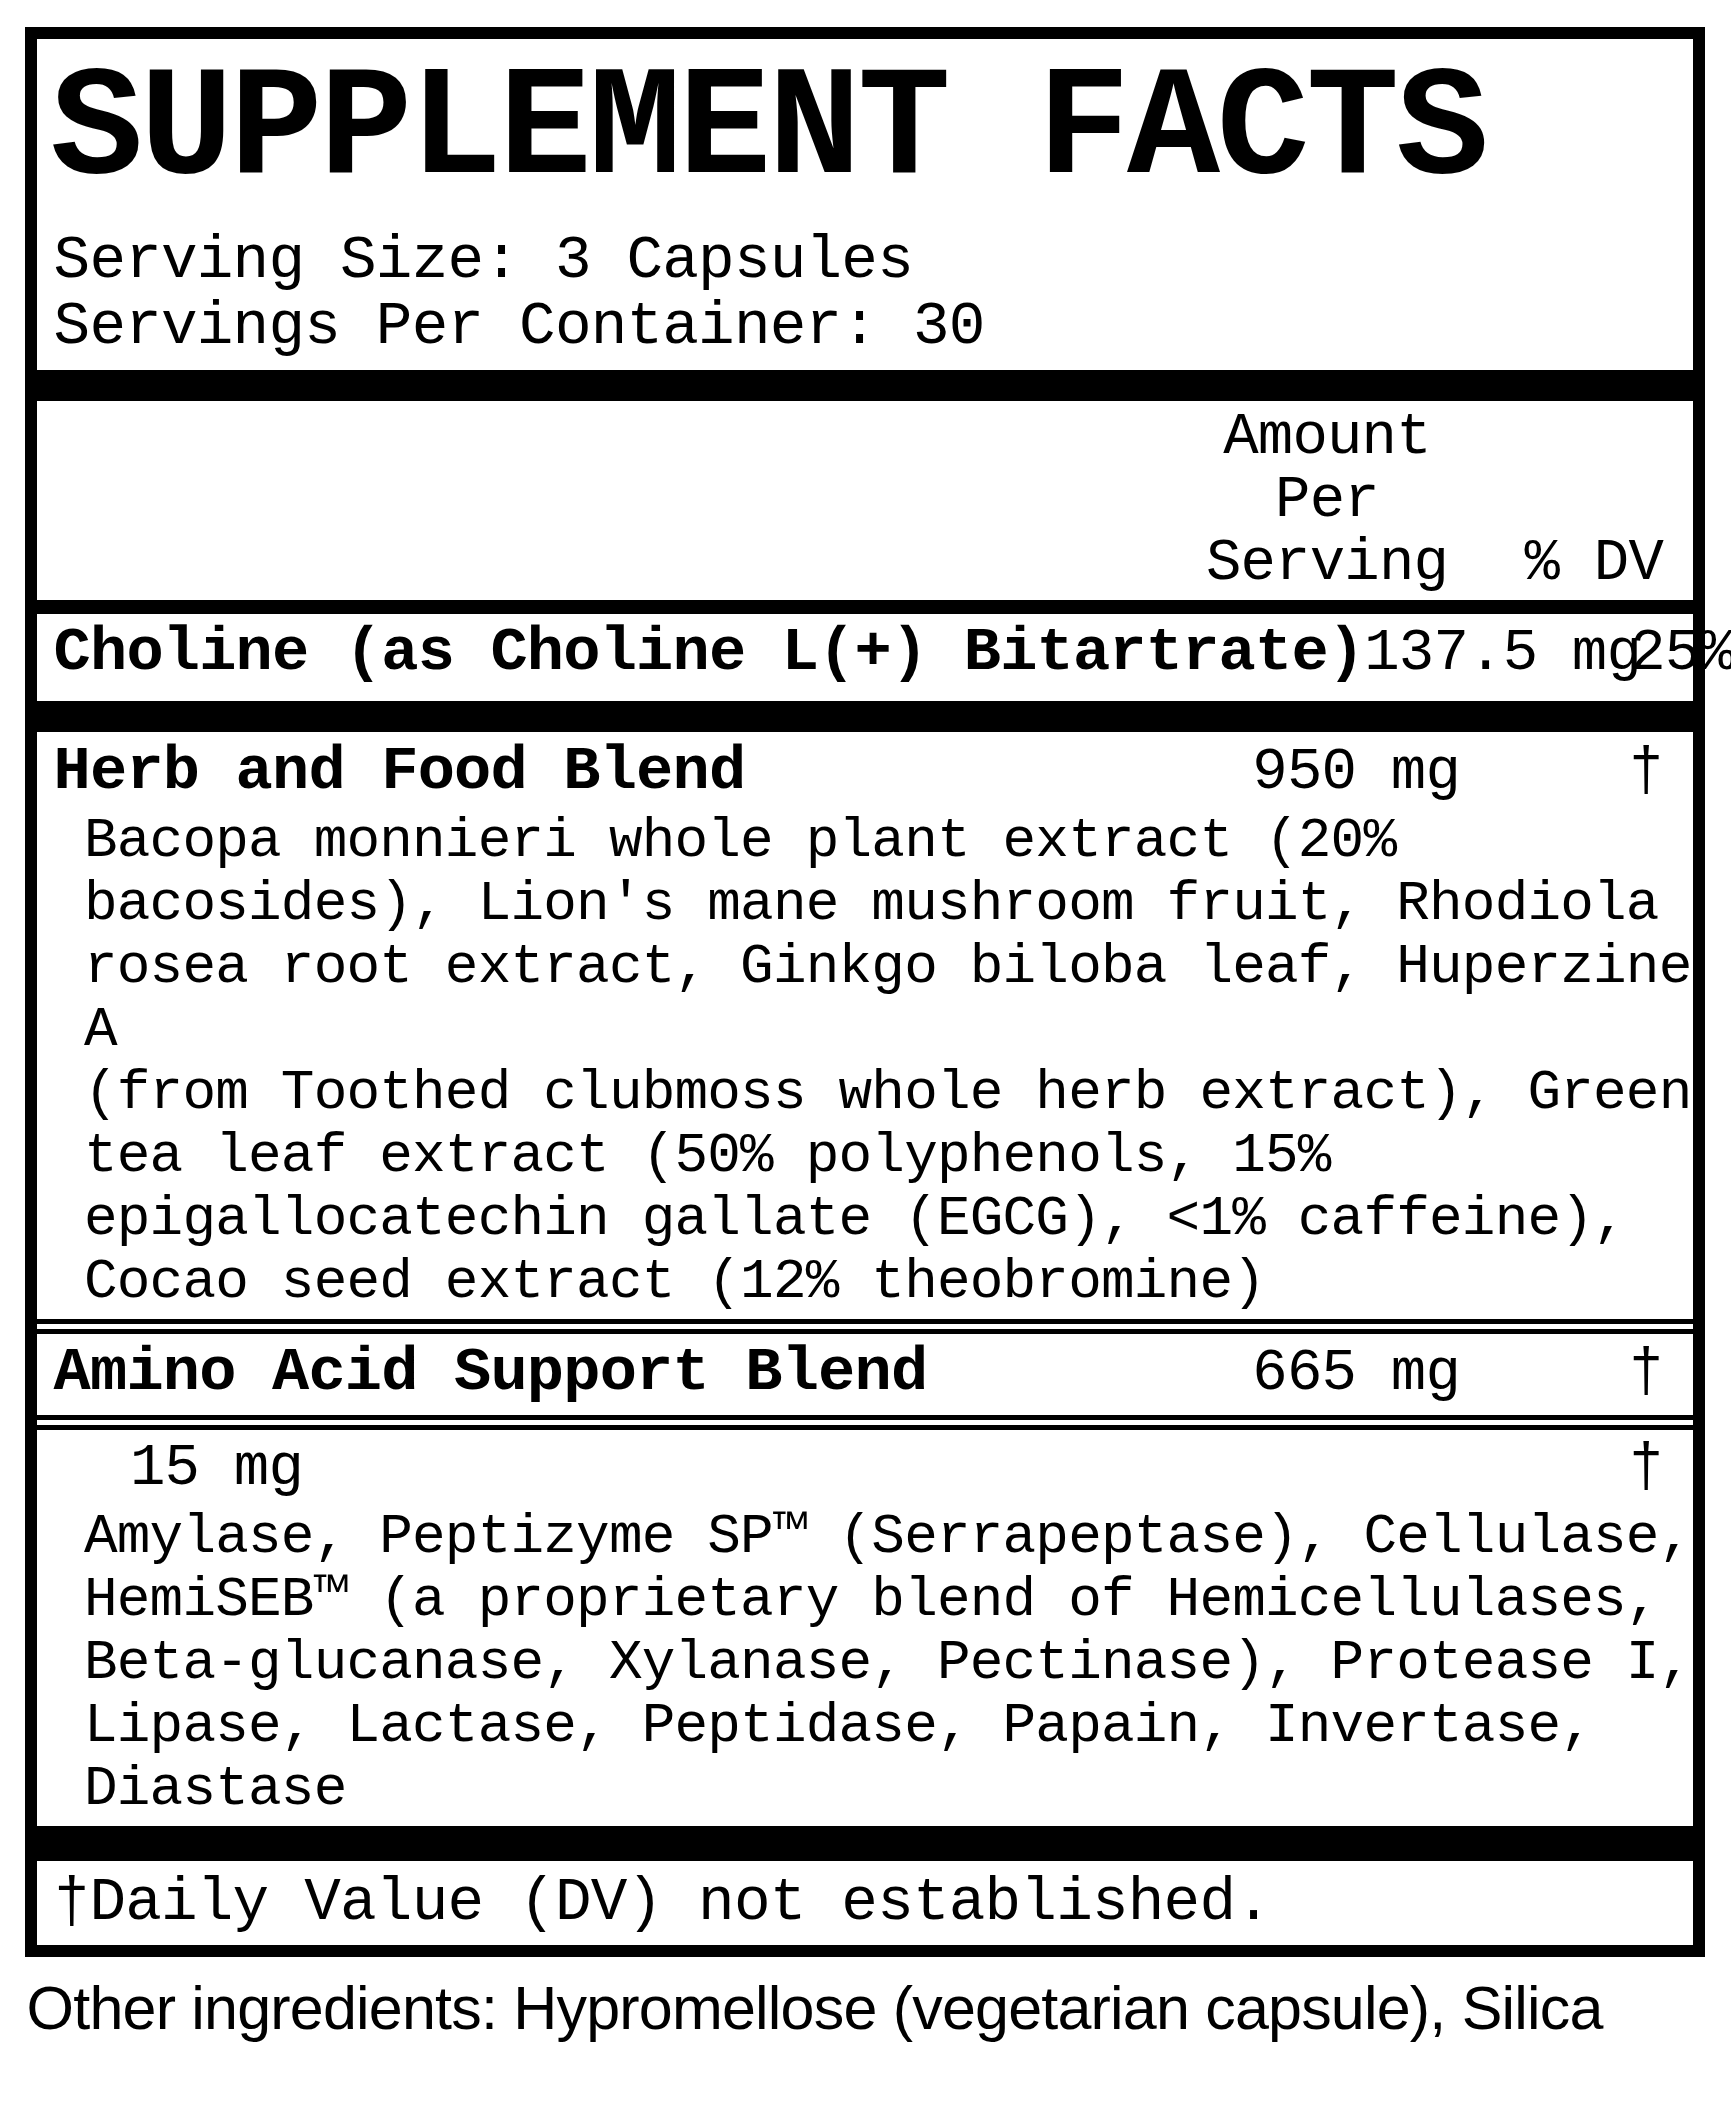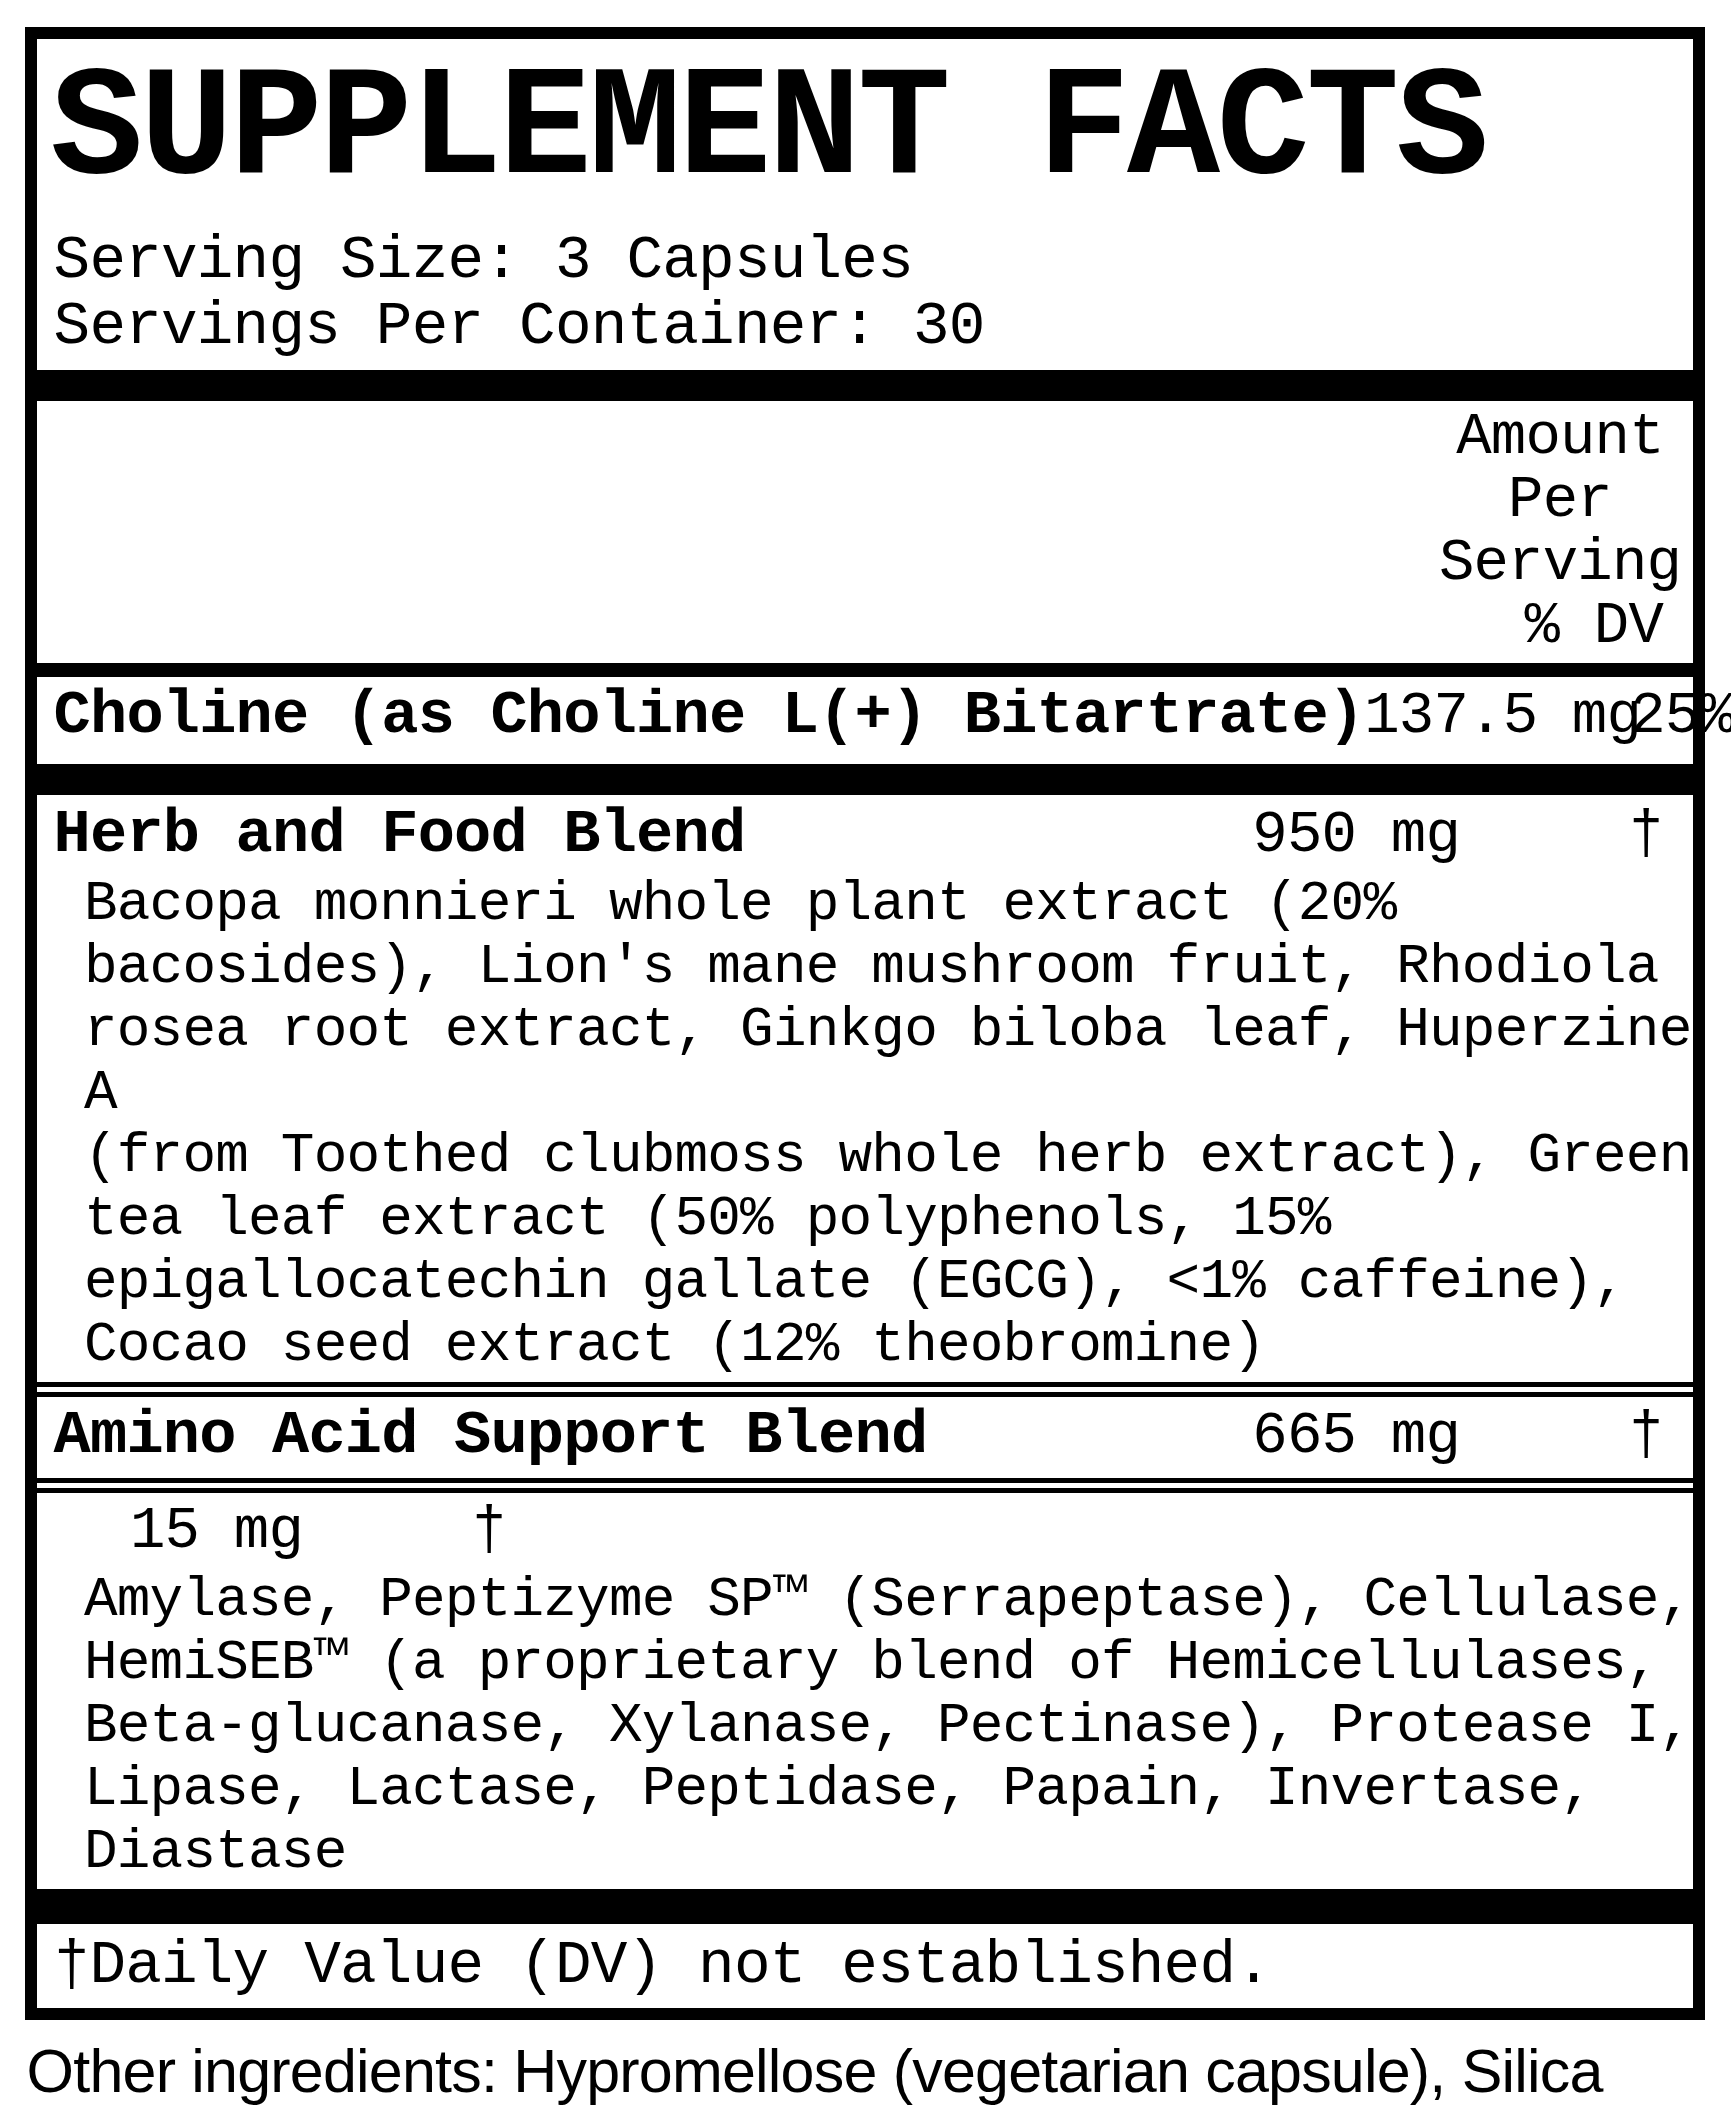--- a/index.html
+++ b/index.html
@@ -56,41 +56,41 @@
     height: 5px;
     border-top: 5px solid #000000;
     border-bottom: 5px solid #000000;
     margin-top: 3.3px;
   }
   .hdr-row {
     display: flex;
     justify-content: flex-end;
     align-items: flex-end;
     padding-top: 5px;
-    flex-direction: column;
   }
   .hdr-amount {
     width: 266px;
     font-size: 59px;
     line-height: 63px;
     text-align: center;
     white-space: pre-line;
   }
   .hdr-dv {
     box-sizing: border-box;
     width: 233px;
     font-size: 59px;
     line-height: 63px;
     text-align: right;
     padding-right: 30px;
   }
   .fact-row {
     display: flex;
     align-items: baseline;
     padding: 6.6px 0 5px 0;
+    justify-content: space-between;
   }
   .row-name {
     flex: 1;
     font-size: 62px;
     font-weight: bold;
     line-height: 65px;
     padding-left: 16.6px;
     white-space: nowrap;
   }
   .row-amt {

